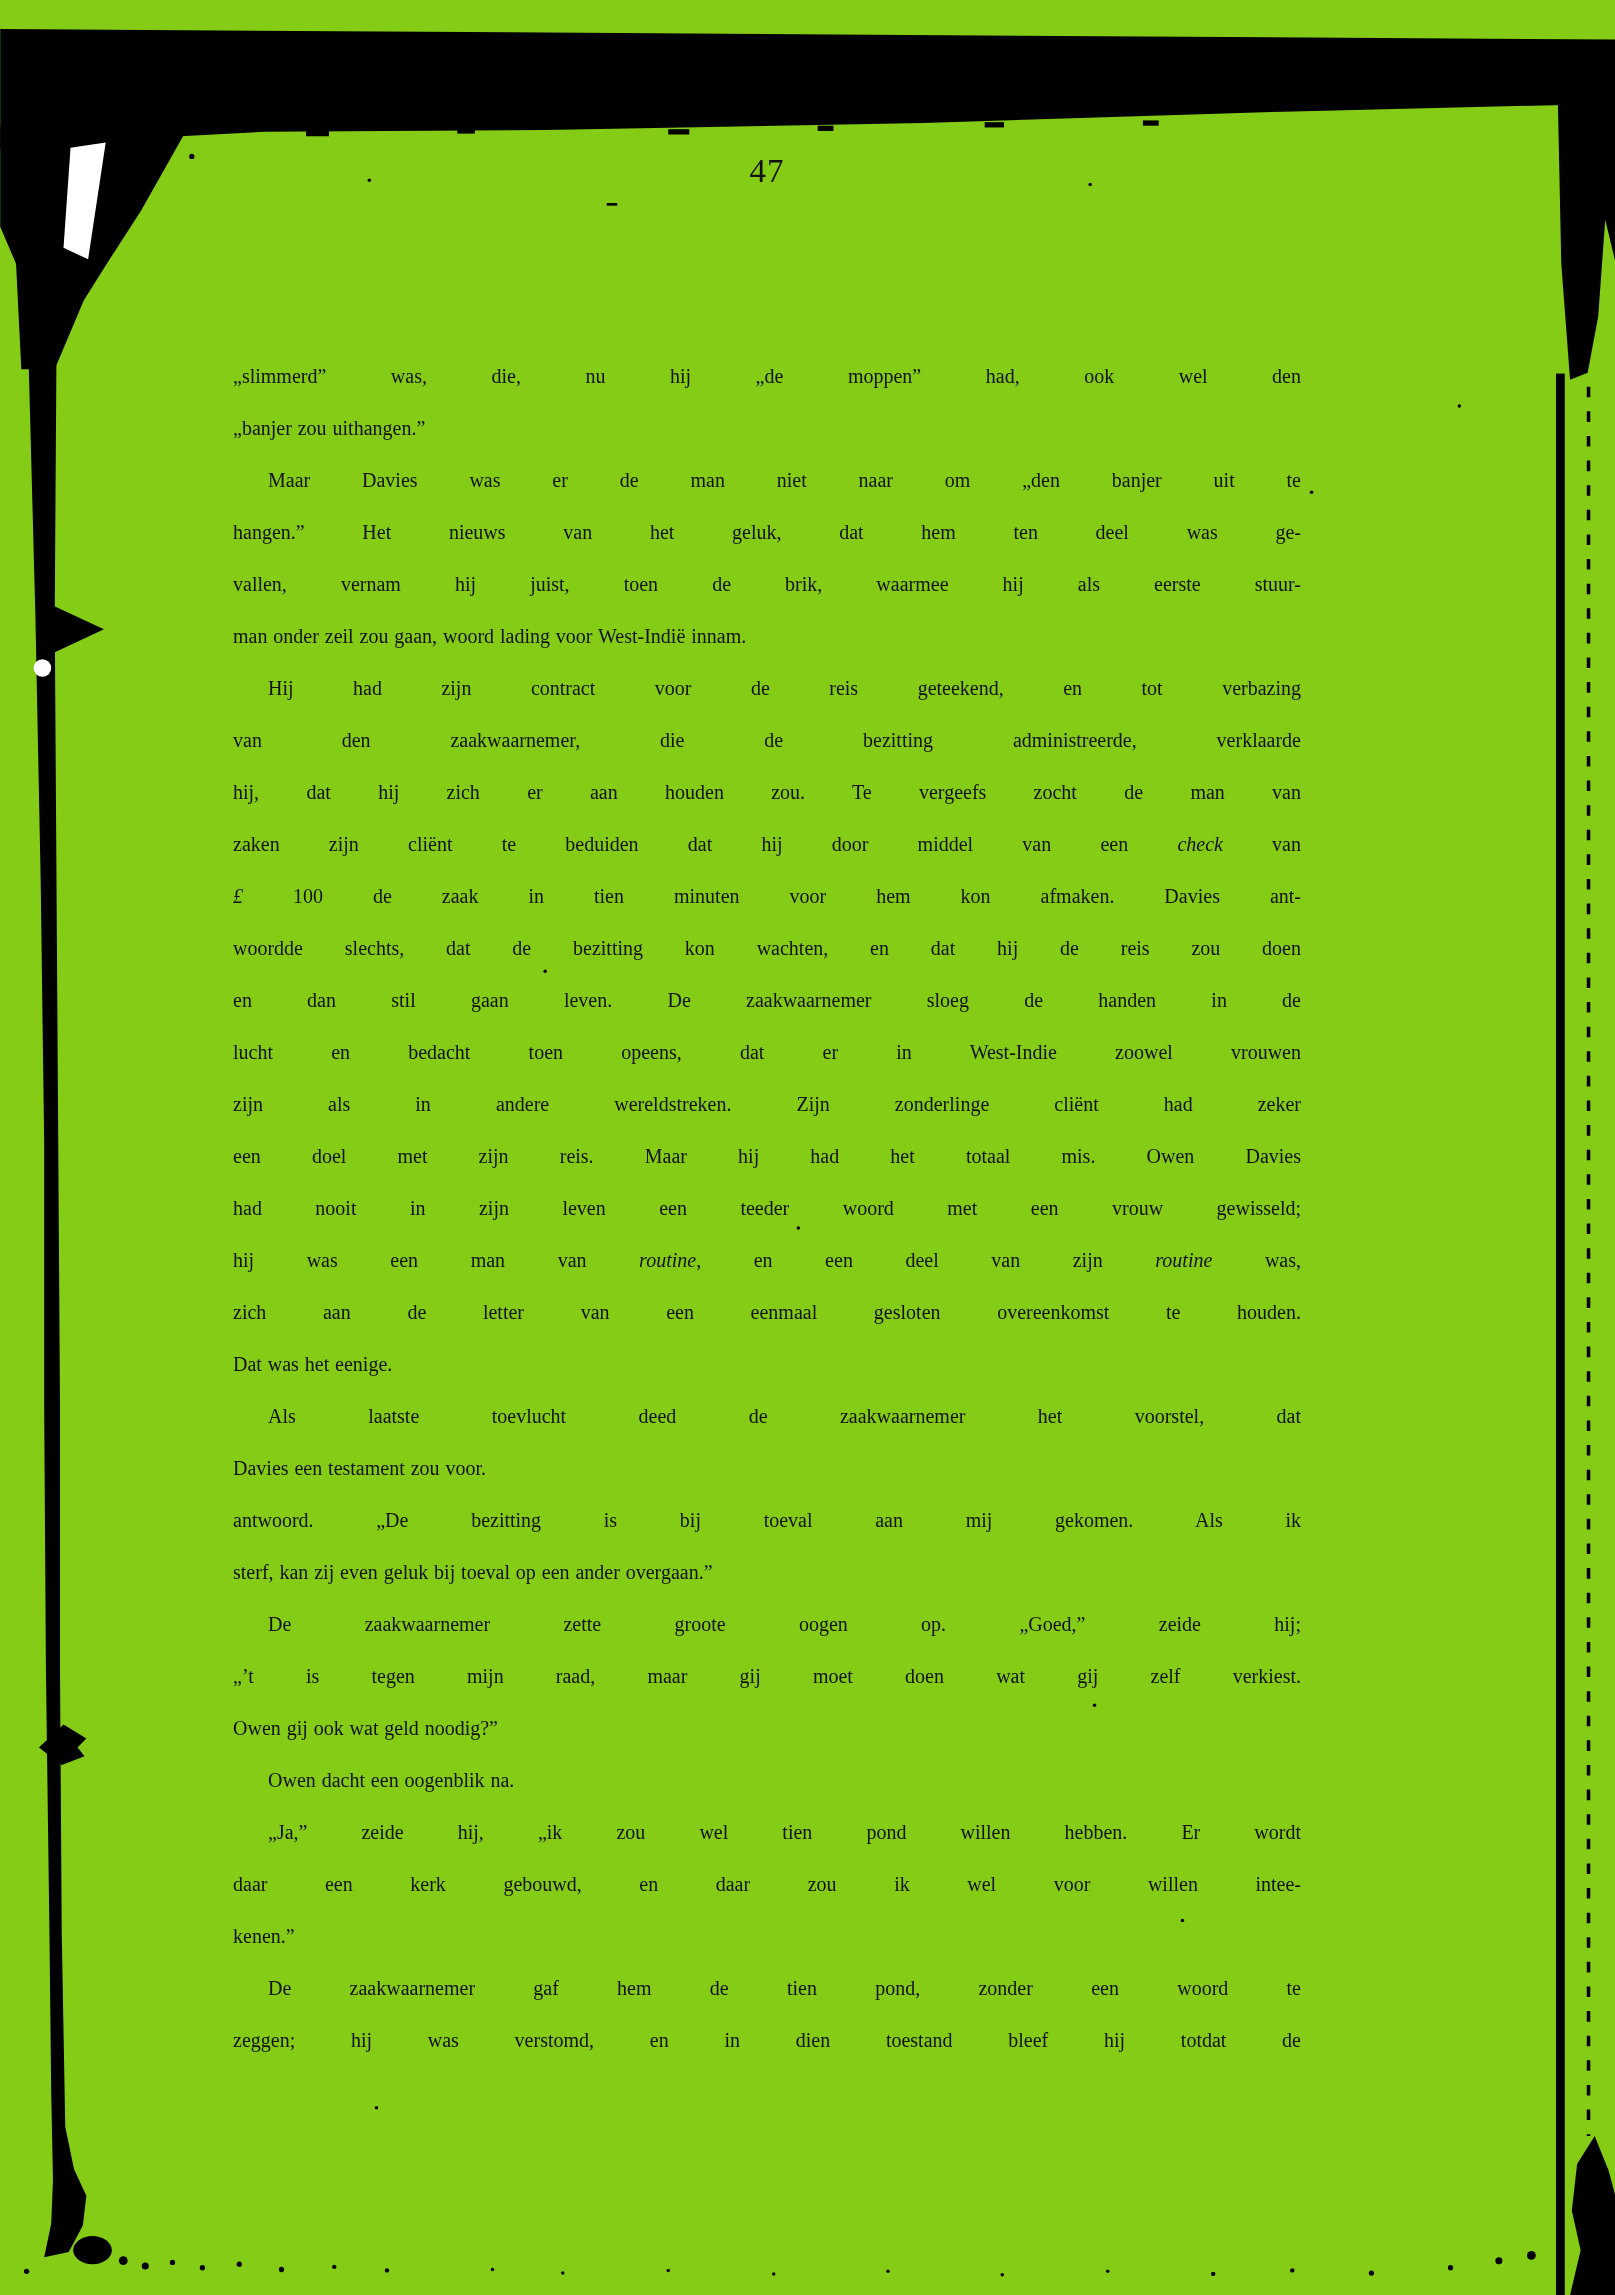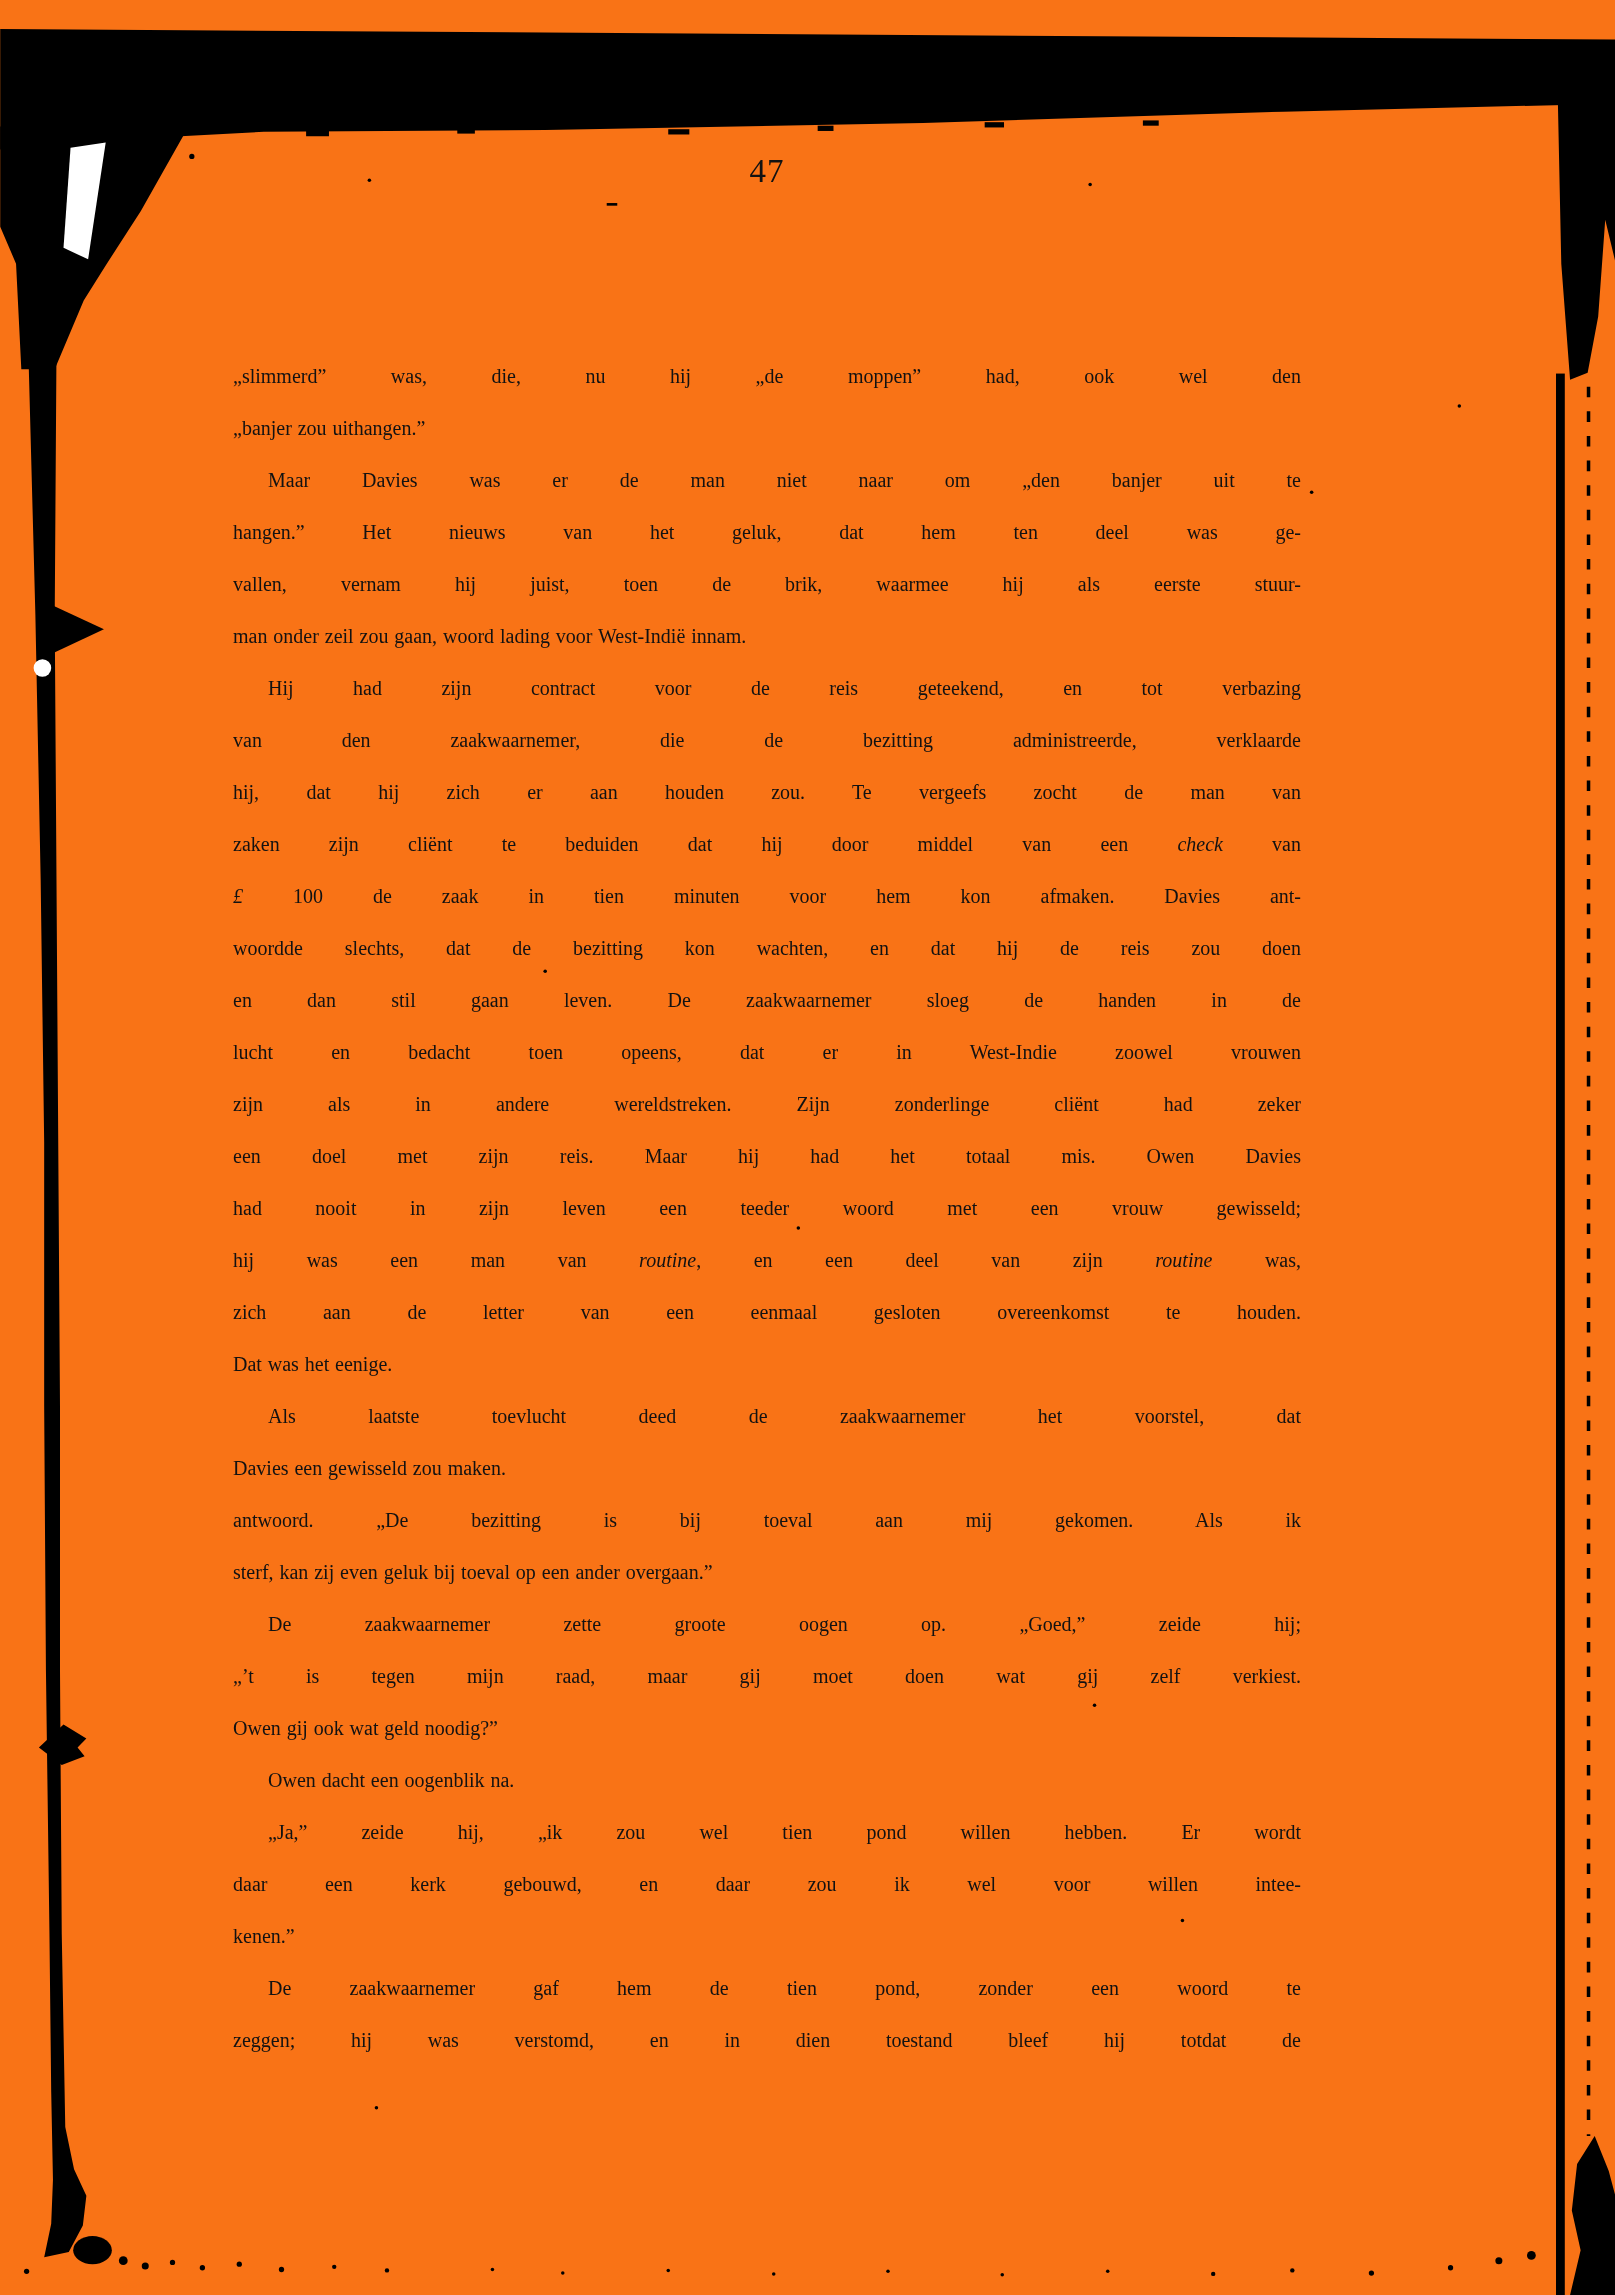--- a/index.html
+++ b/index.html
@@ -4,21 +4,21 @@
 <style>
   html, body {
     margin: 0;
     padding: 0;
     background: #ffffff;
   }
   .page {
     position: relative;
     width: 1616px;
     height: 2295px;
-    background: #f97316;
+    background: #84cc16;
     overflow: hidden;
     font-family: "Liberation Serif", "DejaVu Serif", serif;
   }
   .artifacts {
     position: absolute;
     left: 0; top: 0;
     width: 1616px;
     height: 2295px;
   }
   .pageno {
@@ -152,21 +152,21 @@
       <div class="line"><span>woordde slechts, dat de bezitting kon wachten, en dat hij de reis zou doen</span></div>
       <div class="line"><span>en dan stil gaan leven. De zaakwaarnemer sloeg de handen in de</span></div>
       <div class="line"><span>lucht en bedacht toen opeens, dat er in West-Indie zoowel vrouwen</span></div>
       <div class="line"><span>zijn als in andere wereldstreken. Zijn zonderlinge cliënt had zeker</span></div>
       <div class="line"><span>een doel met zijn reis. Maar hij had het totaal mis. Owen Davies</span></div>
       <div class="line"><span>had nooit in zijn leven een teeder woord met een vrouw gewisseld;</span></div>
       <div class="line"><span>hij was een man van </span><em>routine</em><span>, en een deel van zijn </span><em>routine</em><span> was,</span></div>
       <div class="line"><span>zich aan de letter van een eenmaal gesloten overeenkomst te houden.</span></div>
       <div class="line nojust"><span>Dat was het eenige.</span></div>
       <div class="line indent"><span>Als laatste toevlucht deed de zaakwaarnemer het voorstel, dat</span></div>
-      <div class="line nojust"><span>Davies een gewisseld zou maken.</span></div>
+      <div class="line nojust"><span>Davies een testament zou voor.</span></div>
       <div class="line"><span>antwoord. „De bezitting is bij toeval aan mij gekomen. Als ik</span></div>
       <div class="line nojust"><span>sterf, kan zij even geluk bij toeval op een ander overgaan.”</span></div>
       <div class="line indent"><span>De zaakwaarnemer zette groote oogen op. „Goed,” zeide hij;</span></div>
       <div class="line"><span>„’t is tegen mijn raad, maar gij moet doen wat gij zelf verkiest.</span></div>
       <div class="line nojust"><span>Owen gij ook wat geld noodig?”</span></div>
       <div class="line indent nojust"><span>Owen dacht een oogenblik na.</span></div>
       <div class="line indent"><span>„Ja,” zeide hij, „ik zou wel tien pond willen hebben. Er wordt</span></div>
       <div class="line"><span>daar een kerk gebouwd, en daar zou ik wel voor willen intee-</span></div>
       <div class="line nojust"><span>kenen.”</span></div>
       <div class="line indent"><span>De zaakwaarnemer gaf hem de tien pond, zonder een woord te</span></div>

